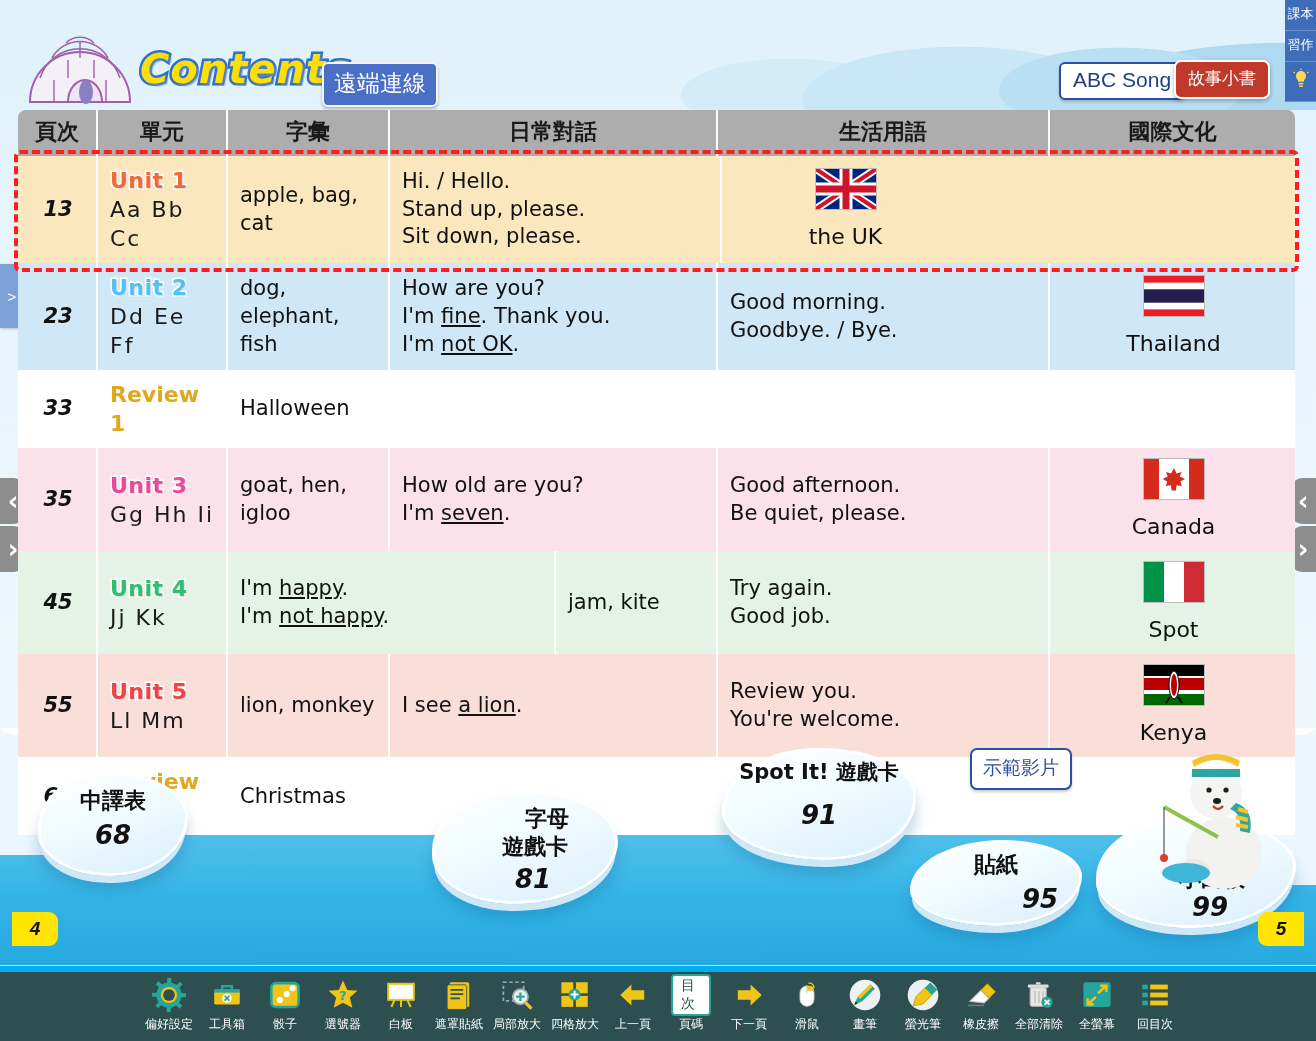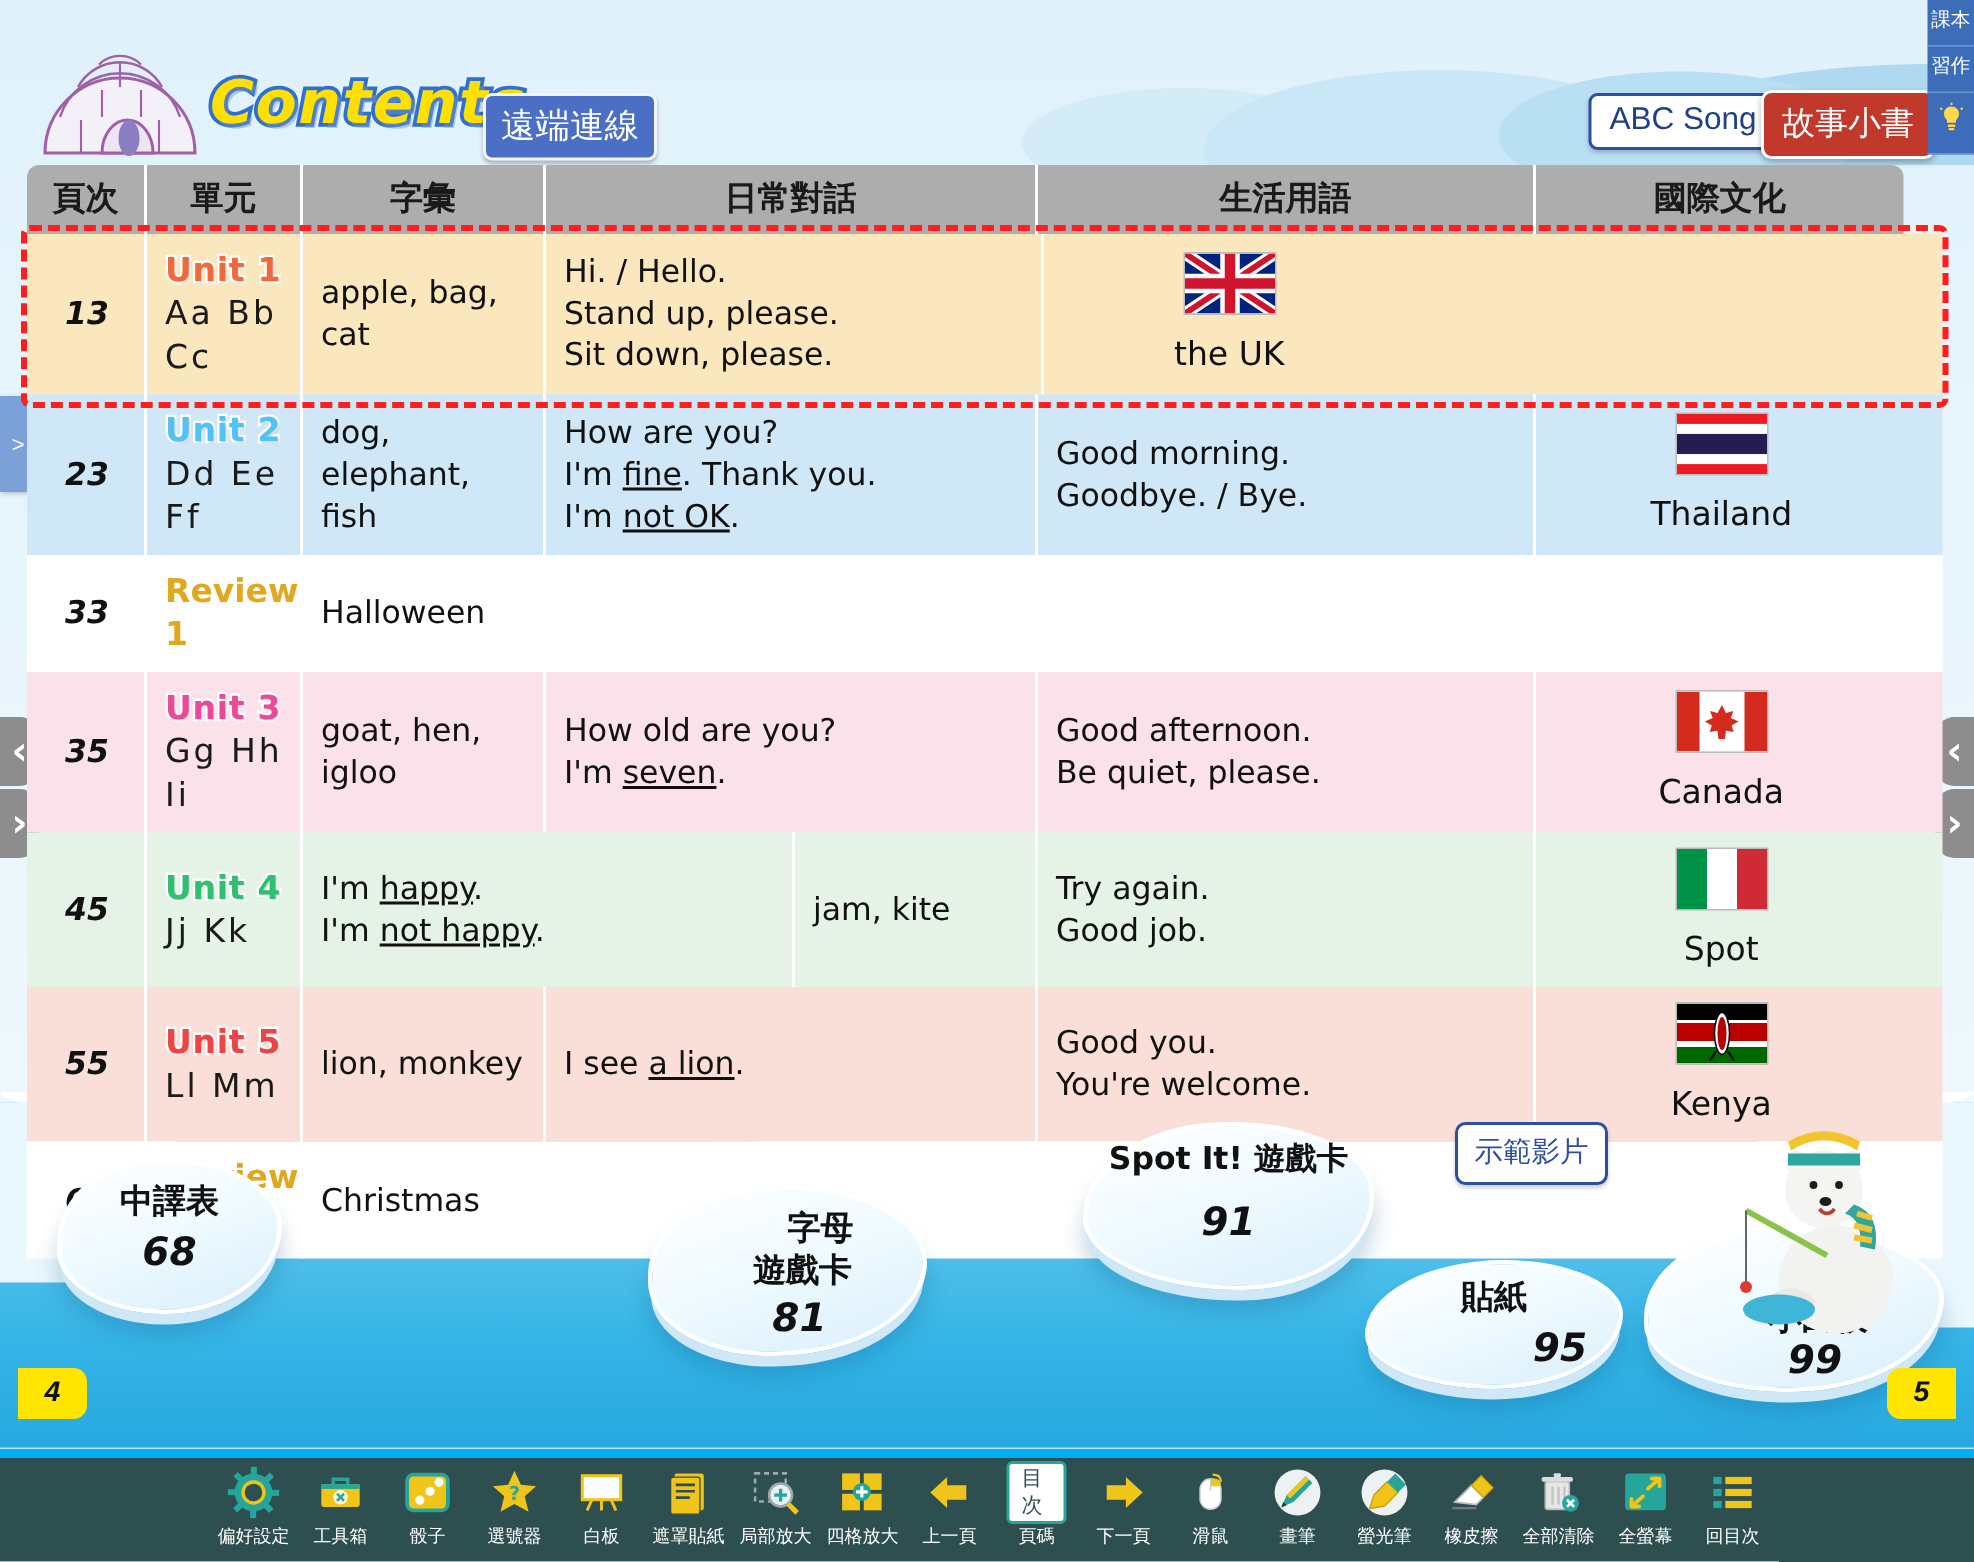--- a/index.html
+++ b/index.html
@@ -64,21 +64,21 @@
   }
   .btn-abcsong{
     position:absolute; left:1059px; top:62px;
     background:#ffffff; color:#1f3f86; border:2px solid #2c4fa0;
     border-radius:6px; padding:4px 12px 6px; font-size:21px;
     box-shadow:0 2px 3px rgba(0,0,0,.2); cursor:pointer; white-space:nowrap;
   }
   .btn-story{
     position:absolute; left:1174px; top:60px;
     background:#c1392b; color:#ffffff; border:2px solid #fff;
-    border-radius:7px; padding:5px 12px 7px; font-size:22px;
+    border-radius:7px; padding:5px 12px 7px; font-size:17px;
     font-family:"DejaVu Sans","Liberation Sans",sans-serif;
     box-shadow:0 2px 4px rgba(0,0,0,.3); cursor:pointer; white-space:nowrap;
   }
 
   
   .rtabs{ position:absolute; right:0; top:0; width:31px; }
   .rtab{
     width:31px; background:#3d6cb9; color:#fff;
     font-size:13px; line-height:14px; text-align:center;
     padding:7px 0 9px; border-bottom:1px solid #6d93cd; cursor:pointer;
@@ -109,21 +109,21 @@
   .trow{ display:flex; }
   .thead .cell{
     background:#adadad; color:#1a1a1a; font-weight:bold;
     font-size:22px; text-align:center; padding:7px 0 9px;
     border-right:2px solid #fff;
     font-family:"DejaVu Sans","Liberation Sans",sans-serif;
   }
   .thead .cell:first-child{ border-radius:8px 0 0 0; }
   .thead .cell:last-child{ border-right:none; border-radius:0 8px 0 0; }
   .c-page { width:80px; }
-  .c-unit { width:104px; }
+  .c-unit { width:130px; }
   .c-voc  { width:162px; }
   .c-conv { width:328px; }
   .c-daily{ width:332px; }
   .c-cult { width:245px; }
 
   .trow.body{ position:relative; }
   .trow.body .cell{
     border-right:2px solid #fff; padding:10px 10px 10px 12px;
     font-family:"DejaVu Sans","Liberation Sans",sans-serif;
     font-size:21px; color:#111; line-height:1.32;
@@ -390,21 +390,21 @@
           <div class="cell c-page pagecell">55</div>
           <div class="cell c-unit unitcell">
             <span class="unit-name" style="color:#ef4444">Unit 5</span>
             <span class="unit-letters">Ll  Mm</span>
           </div>
           <div class="cell c-voc voccell">lion, monkey</div>
           <div class="cell c-conv convcell">
             <div>I see <span class="u">a lion</span>.</div>
           </div>
           <div class="cell c-daily dailycell">
-            <div>Good you.</div>
+            <div>Review you.</div>
             <div>You're welcome.</div>
           </div>
           <div class="cell c-cult cultcell">
             <span class="flag"><svg viewBox="0 0 60 40" style="width:100%;height:100%">
     <rect width="60" height="40" fill="#fff"></rect>
     <rect width="60" height="11" y="0" fill="#000"></rect>
     <rect width="60" height="12" y="13" fill="#bb0000"></rect>
     <rect width="60" height="11" y="29" fill="#006600"></rect>
     <ellipse cx="30" cy="20" rx="5" ry="14" fill="#fff" stroke="#000" stroke-width="1"></ellipse>
     <ellipse cx="30" cy="20" rx="3" ry="11" fill="#bb0000"></ellipse>

